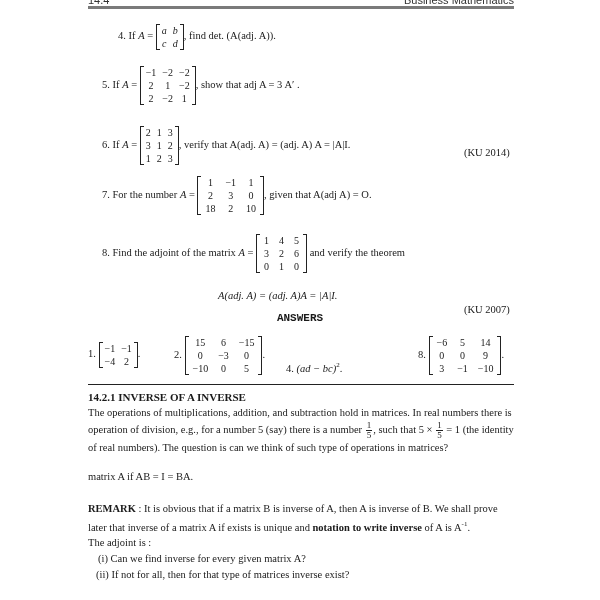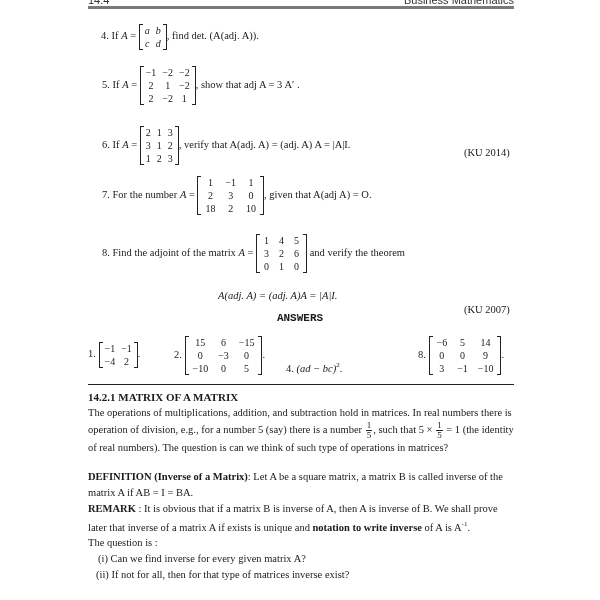--- a/index.html
+++ b/index.html
@@ -26,21 +26,21 @@
   .para { font-size: 10.5px; line-height: 15.5px; left: 88px; width: 428px; text-align: justify; }
   sup { font-size: 7px; }
 </style>
 </head>
 <body>
 
 <div class="abs hdr" style="left:88px; top:-6px;">14.4</div>
 <div class="abs hdr" style="right:86px; top:-6px;">Business Mathematics</div>
 <div class="abs rule-top"></div>
 
-<div class="abs line" style="left:101px; top:24px;">
+<div class="abs line" style="left:118px; top:24px;">
   <span>4.</span>
   <span>If </span><span class="it">A</span><span> = </span>
   <span class="mat"><table class="it">
     <tbody>
           <tr>
             <td>a</td>
             <td>b</td>
           </tr>
     <tr>
             <td>c</td>
@@ -214,38 +214,37 @@
             <td>3</td>
             <td>−1</td>
             <td>−10</td>
           </tr>
   </tbody>
       </table></span><span>.</span>
 </div>
 
 <div class="abs rule-ans"></div>
 
-<div class="abs b" style="left:88px; top:391px; font-size:11px;">14.2.1  MATRIX OF A MATRIX</div>
+<div class="abs b" style="left:88px; top:391px; font-size:11px;">14.2.1  INVERSE OF A INVERSE</div>
 
 <div class="abs para" style="top:405px;">
   <div>The operations of multiplications, addition, and subtraction hold in matrices. In real numbers there is</div>
   <div style="white-space:nowrap;">
     <span>operation of division, e.g., for a number 5 (say) there is a number</span>
     <span class="frac"><span class="num">1</span><span>5</span></span><span>, such that 5 ×</span>
     <span class="frac"><span class="num">1</span><span>5</span></span>
     <span>= 1 (the identity</span>
   </div>
   <div>of real numbers). The question is can we think of such type of operations in matrices?</div>
 </div>
 
 <div class="abs para" style="top:469px;">
-  <div><span class="b">DEFINITION (Inverse of a Matrix)</span><span>: Let A be a square matrix, a matrix B is called inverse of the</span></div>
   <div>matrix A if  AB = I = BA.</div>
 </div>
 
 <div class="abs para" style="top:501px;">
   <div><span class="b">REMARK</span><span> : It is obvious that if a matrix B is inverse of A, then A is inverse of B. We shall prove</span></div>
   <div><span>later that inverse of a matrix A  if exists is unique and </span><span class="b">notation to write inverse</span><span> of A  is  A</span><sup>-1</sup><span>.</span></div>
 </div>
 
-<div class="abs para" style="top:535px;">The question is :</div>
+<div class="abs para" style="top:535px;">The adjoint is :</div>
 <div class="abs para" style="top:551px; left:98px;">(i) Can we find inverse for every given matrix A?</div>
 <div class="abs para" style="top:567px; left:96px;">(ii) If not for all, then for that type of matrices inverse exist?</div>
 
 </body></html>

